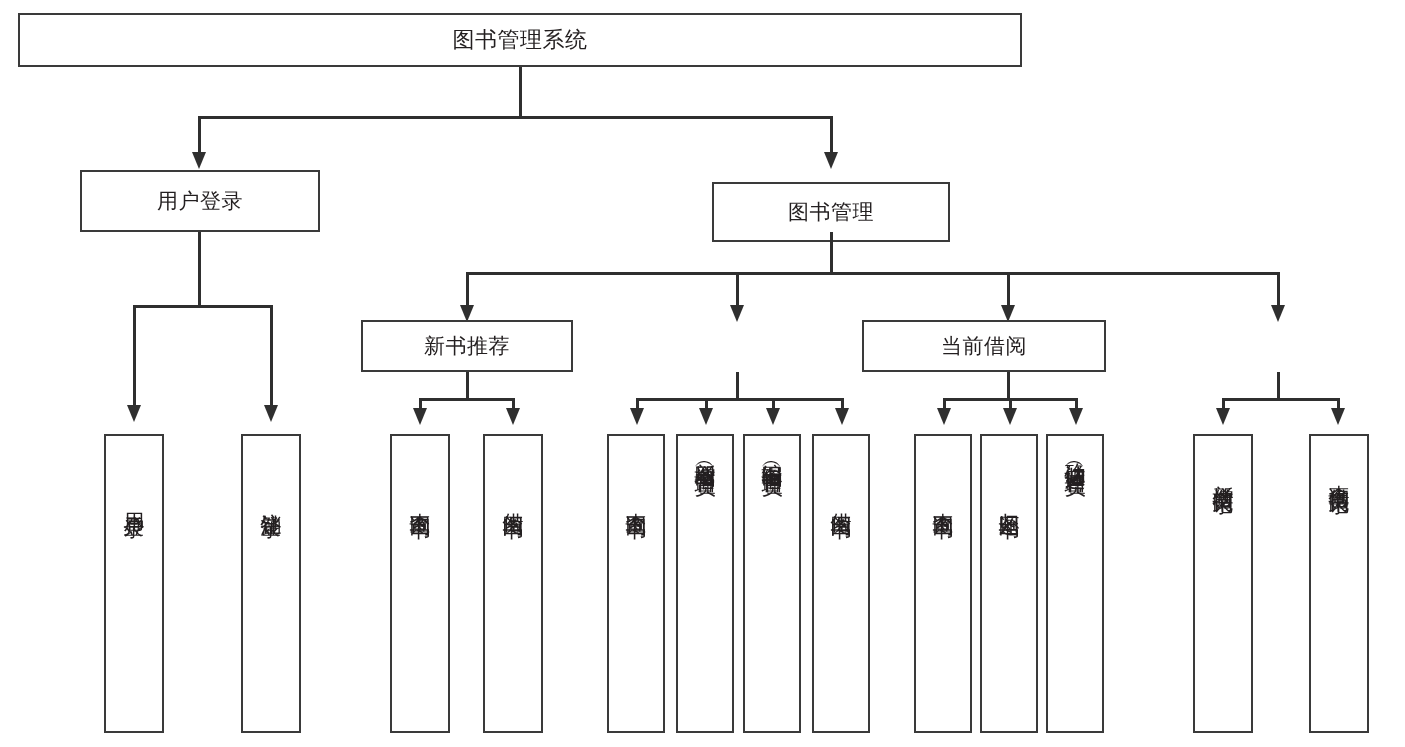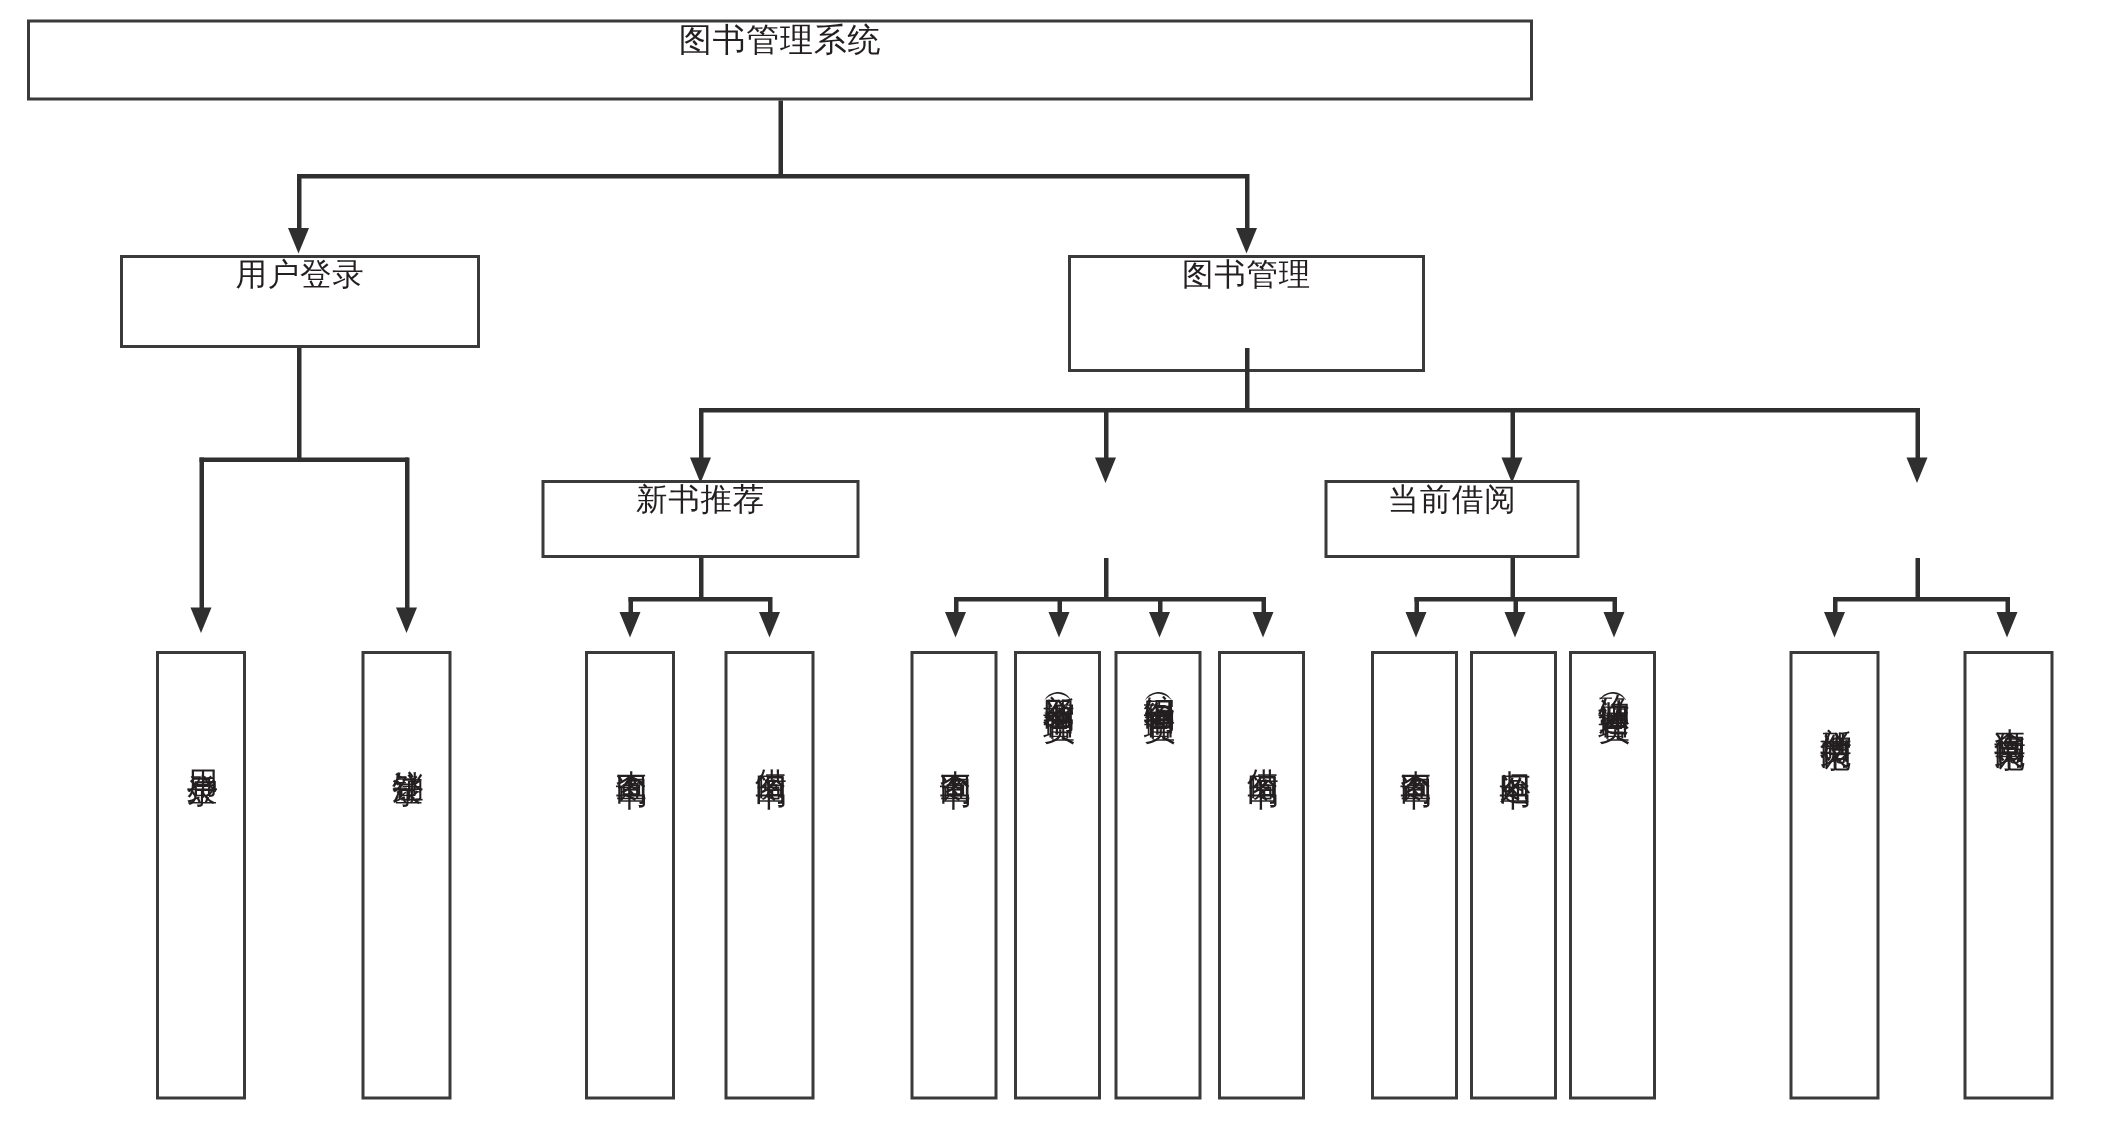--- a/index.html
+++ b/index.html
@@ -19,21 +19,21 @@
     overflow: hidden;
   }
 
   
   .node {
     position: absolute;
     box-sizing: border-box;
     background: #ffffff;
     border: 2.5px solid #3a3a3a;
     display: flex;
-    align-items: flex-start;
+    align-items: center;
     justify-content: center;
     text-align: center;
   }
   .node .label {
     font-size: 21px;
     line-height: 1.1;
     letter-spacing: 0.5px;
     color: #231f20;
     white-space: nowrap;
   }
@@ -96,21 +96,21 @@
   <div class="ln h" style="left:198px; top:116px; width:634px;"></div>
 
   <div class="ln v" style="left:198px; top:116px; height:38px;"></div>
   <div class="arrow" style="left:192px; top:152px;"></div>
   <div class="ln v" style="left:830px; top:116px; height:38px;"></div>
   <div class="arrow" style="left:824px; top:152px;"></div>
 
   <div class="node" style="left:80px; top:170px; width:240px; height:62px;">
     <span class="label">用户登录</span>
   </div>
-  <div class="node" style="left:712px; top:170px; width:238px; height:78px;">
+  <div class="node" style="left:712px; top:182px; width:238px; height:60px;">
     <span class="label">图书管理</span>
   </div>
 
   <div class="ln v" style="left:198px; top:232px; height:74px;"></div>
   <div class="ln h" style="left:133px; top:305px; width:139px;"></div>
   <div class="ln v" style="left:133px; top:305px; height:102px;"></div>
   <div class="arrow" style="left:127px; top:405px;"></div>
   <div class="ln v" style="left:270px; top:305px; height:102px;"></div>
   <div class="arrow" style="left:264px; top:405px;"></div>
 
@@ -121,21 +121,21 @@
   <div class="ln v" style="left:736px; top:272px; height:36px;"></div>
   <div class="arrow" style="left:730px; top:305px;"></div>
   <div class="ln v" style="left:1007px; top:272px; height:36px;"></div>
   <div class="arrow" style="left:1001px; top:305px;"></div>
   <div class="ln v" style="left:1277px; top:272px; height:36px;"></div>
   <div class="arrow" style="left:1271px; top:305px;"></div>
 
   <div class="node" style="left:361px; top:320px; width:212px; height:52px;">
     <span class="label">新书推荐</span>
   </div>
-  <div class="node" style="left:883px; top:320px; width:170px; height:52px;">
+  <div class="node" style="left:862px; top:320px; width:244px; height:52px;">
     <span class="label">当前借阅</span>
   </div>
 
   <div class="ln v" style="left:466px; top:372px; height:28px;"></div>
   <div class="ln h" style="left:419px; top:398px; width:95px;"></div>
   <div class="ln v" style="left:419px; top:398px; height:12px;"></div>
   <div class="arrow" style="left:413px; top:408px;"></div>
   <div class="ln v" style="left:512px; top:398px; height:12px;"></div>
   <div class="arrow" style="left:506px; top:408px;"></div>
 

